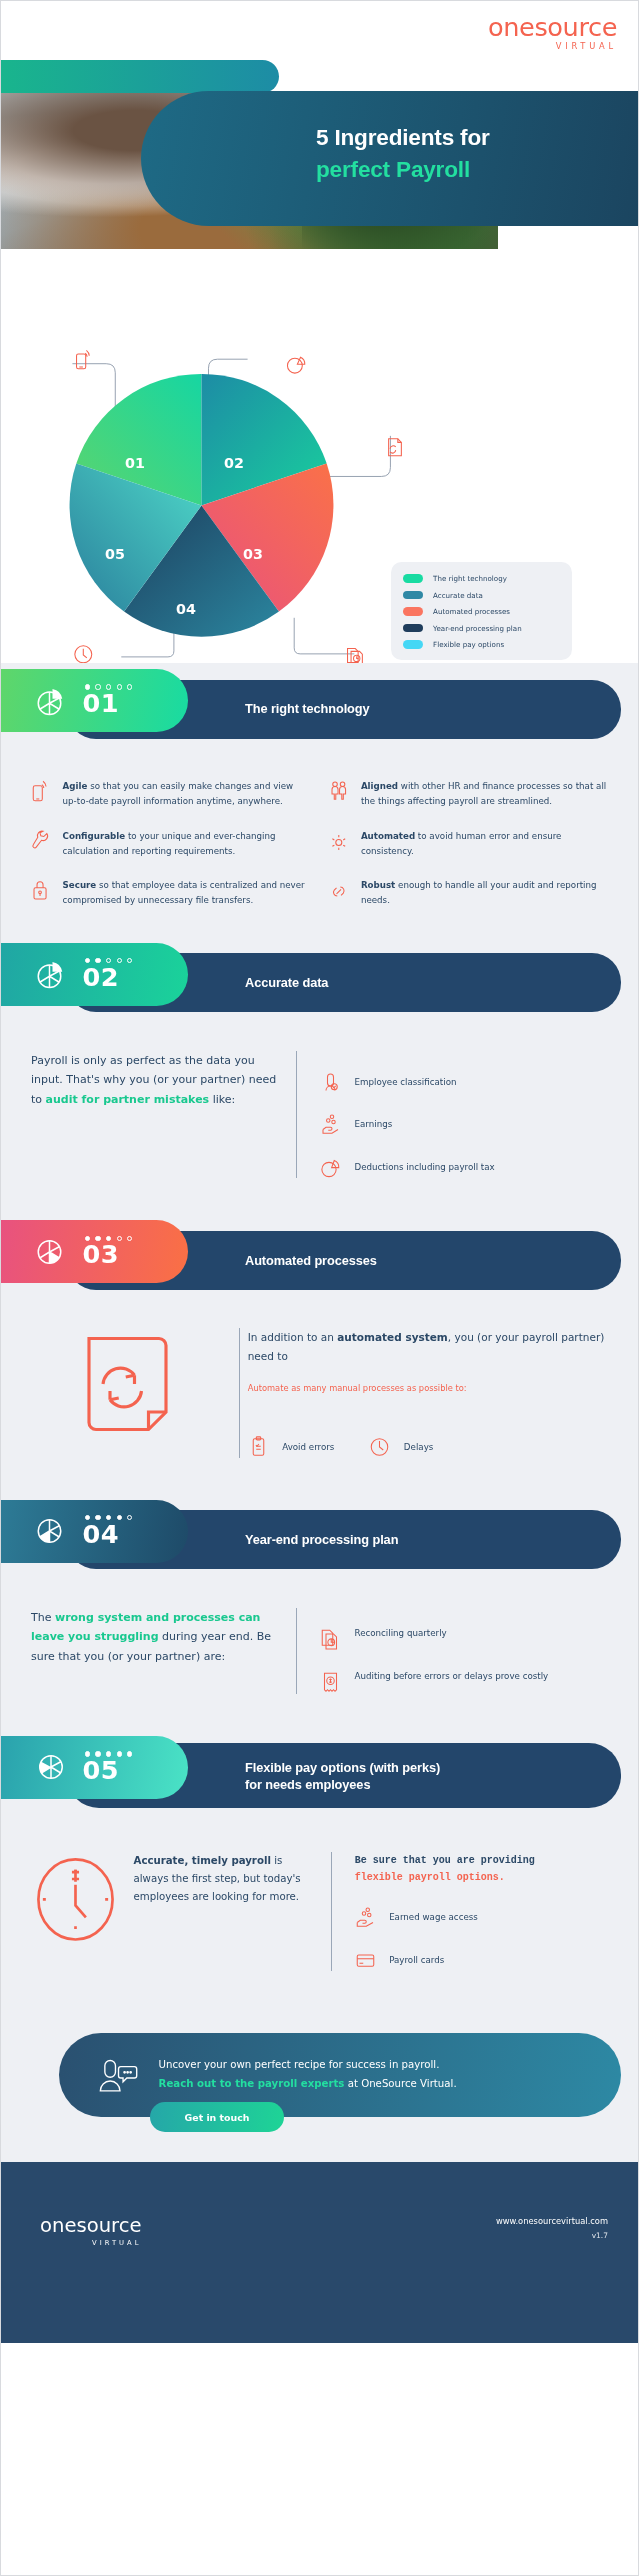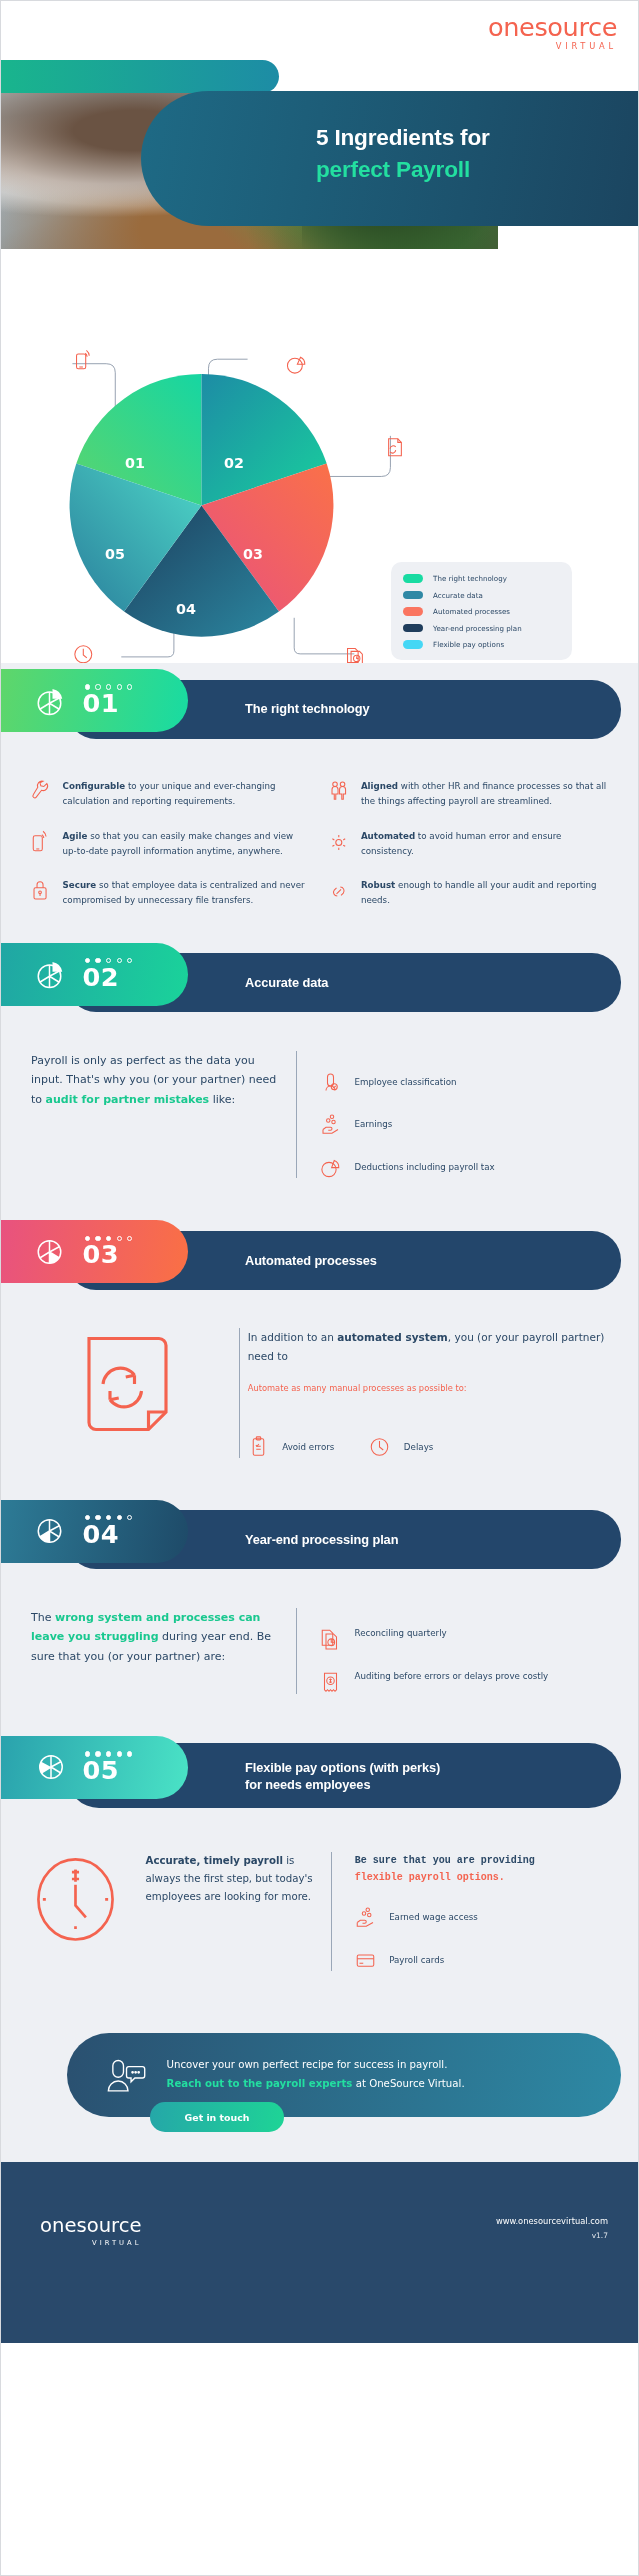--- a/index.html
+++ b/index.html
@@ -132,21 +132,21 @@
   .lead b { font-weight: 700; }
   .mini { display: flex; align-items: center; margin-bottom: 16.6px; margin-top: 20px; }
   .mini:last-child { margin-bottom: 0; }
   .mini-icon { width: 21px; height: 22.6px; margin-right: 13.5px; flex: 0 0 21px; }
   .mini-label { font-size: 8.7px; color: #2b4866; font-family: "DejaVu Sans", sans-serif; }
   .coral-note { font-size: 8.3px; color: #f4634f; font-family: "DejaVu Sans", sans-serif; line-height:1.6; }
 
   
   .cta-sec { position: relative; height: 158px; background: #eef0f4; }
   .cta-card {
-    position: absolute; left: 66px; top: 29px; right: 16.6px; height: 84px;
+    position: absolute; left: 58px; top: 29px; right: 16.6px; height: 84px;
     background: linear-gradient(100deg, #2a5070 0%, #2d89a4 100%);
     border-radius: 42px; display: flex; align-items: center; padding-left: 36px;
   }
   .cta-user { width: 44px; height: 39px; margin-right: 19.6px; flex: 0 0 44px; }
   .cta-text { color: #fff; font-size: 10.2px; line-height: 1.85; font-family: "DejaVu Sans", sans-serif; }
   .cta-text .green { color: #23dfa0; font-weight: 700; }
   .cta-btn {
     position: absolute; left: 149px; top: 98px; width: 134px; height: 30px;
     background: linear-gradient(95deg, #25a7a8 0%, #1ed496 100%);
     border-radius: 15px; color: #fff; font-size: 9.4px; font-weight: 700;
@@ -321,35 +321,35 @@
           <div class="badge-num">01</div>
         </div>
       </div>
     </div>
     <div class="sec-body" style="padding-top:35px;">
       <div class="two-col">
         <div class="col">
           <div class="bullet">
             <span class="b-icon">
               <svg viewBox="0 0 26 34" fill="none" stroke="#f4634f" stroke-width="1.4">
-                  <path d="M16 3 a6 6 0 0 0 -7 8 l-6 10 a2.5 2.5 0 0 0 4 3 l7 -9 a6 6 0 0 0 7 -9 l-4 4 l-4 -1 l-1 -4 z"></path>
-                </svg>
-            </span>
-            <span class="b-text"><b>Configurable</b><span> to your unique and ever-changing calculation and reporting requirements.</span></span>
-          </div>
-          <div class="bullet">
-            <span class="b-icon">
-              <svg viewBox="0 0 26 34" fill="none" stroke="#f4634f" stroke-width="1.4">
                   <rect x="3" y="9" width="12" height="20" rx="2.5"></rect>
                   <line x1="7" y1="26.5" x2="11" y2="26.5"></line>
                   <path d="M17 12 a6 6 0 0 0 -2.5 -4.5"></path>
                   <path d="M20 10 a10 10 0 0 0 -4 -7"></path>
                 </svg>
             </span>
             <span class="b-text"><b>Agile</b><span> so that you can easily make changes and view up-to-date payroll information anytime, anywhere.</span></span>
+          </div>
+          <div class="bullet">
+            <span class="b-icon">
+              <svg viewBox="0 0 26 34" fill="none" stroke="#f4634f" stroke-width="1.4">
+                  <path d="M16 3 a6 6 0 0 0 -7 8 l-6 10 a2.5 2.5 0 0 0 4 3 l7 -9 a6 6 0 0 0 7 -9 l-4 4 l-4 -1 l-1 -4 z"></path>
+                </svg>
+            </span>
+            <span class="b-text"><b>Configurable</b><span> to your unique and ever-changing calculation and reporting requirements.</span></span>
           </div>
           <div class="bullet">
             <span class="b-icon">
               <svg viewBox="0 0 26 34" fill="none" stroke="#f4634f" stroke-width="1.4">
                   <rect x="4" y="13" width="16" height="15" rx="2"></rect>
                   <path d="M8 13 v-4 a4 4 0 0 1 8 0 v4"></path>
                   <circle cx="12" cy="19" r="1.8"></circle>
                   <line x1="12" y1="20.5" x2="12" y2="24"></line>
                 </svg>
             </span>
@@ -615,21 +615,21 @@
               <span class="dot on"></span>
               <span class="dot on"></span>
               <span class="dot on"></span>
           </div>
           <div class="badge-num">05</div>
         </div>
       </div>
     </div>
     <div class="sec-body" style="padding-top:35px;padding-bottom:33px;">
       <div class="split">
-        <div style="width:52%;padding-right:18px;display:flex;gap:12px;">
+        <div style="width:52%;padding-right:18px;display:flex;">
           <span style="width:89px;height:89px;flex:0 0 89px;margin-right:13.5px;">
             <svg viewBox="0 0 60 62" fill="none" stroke="#f4634f" stroke-width="1.8">
               <ellipse cx="30" cy="32" rx="25" ry="27"></ellipse>
               <path d="M30 12 v2 M30 50 v2 M8 32 h2 M50 32 h2"></path>
               <path d="M30 22 v14 l7 8"></path>
               <path d="M30 12 v8 M27.6 13.6 h4.8 M27.6 18.2 h4.8"></path>
             </svg>
           </span>
           <div class="lead" style="font-size:10.2px;">
             <b>Accurate, timely payroll</b><span> is always the first step, but today's employees are looking for more.</span>

